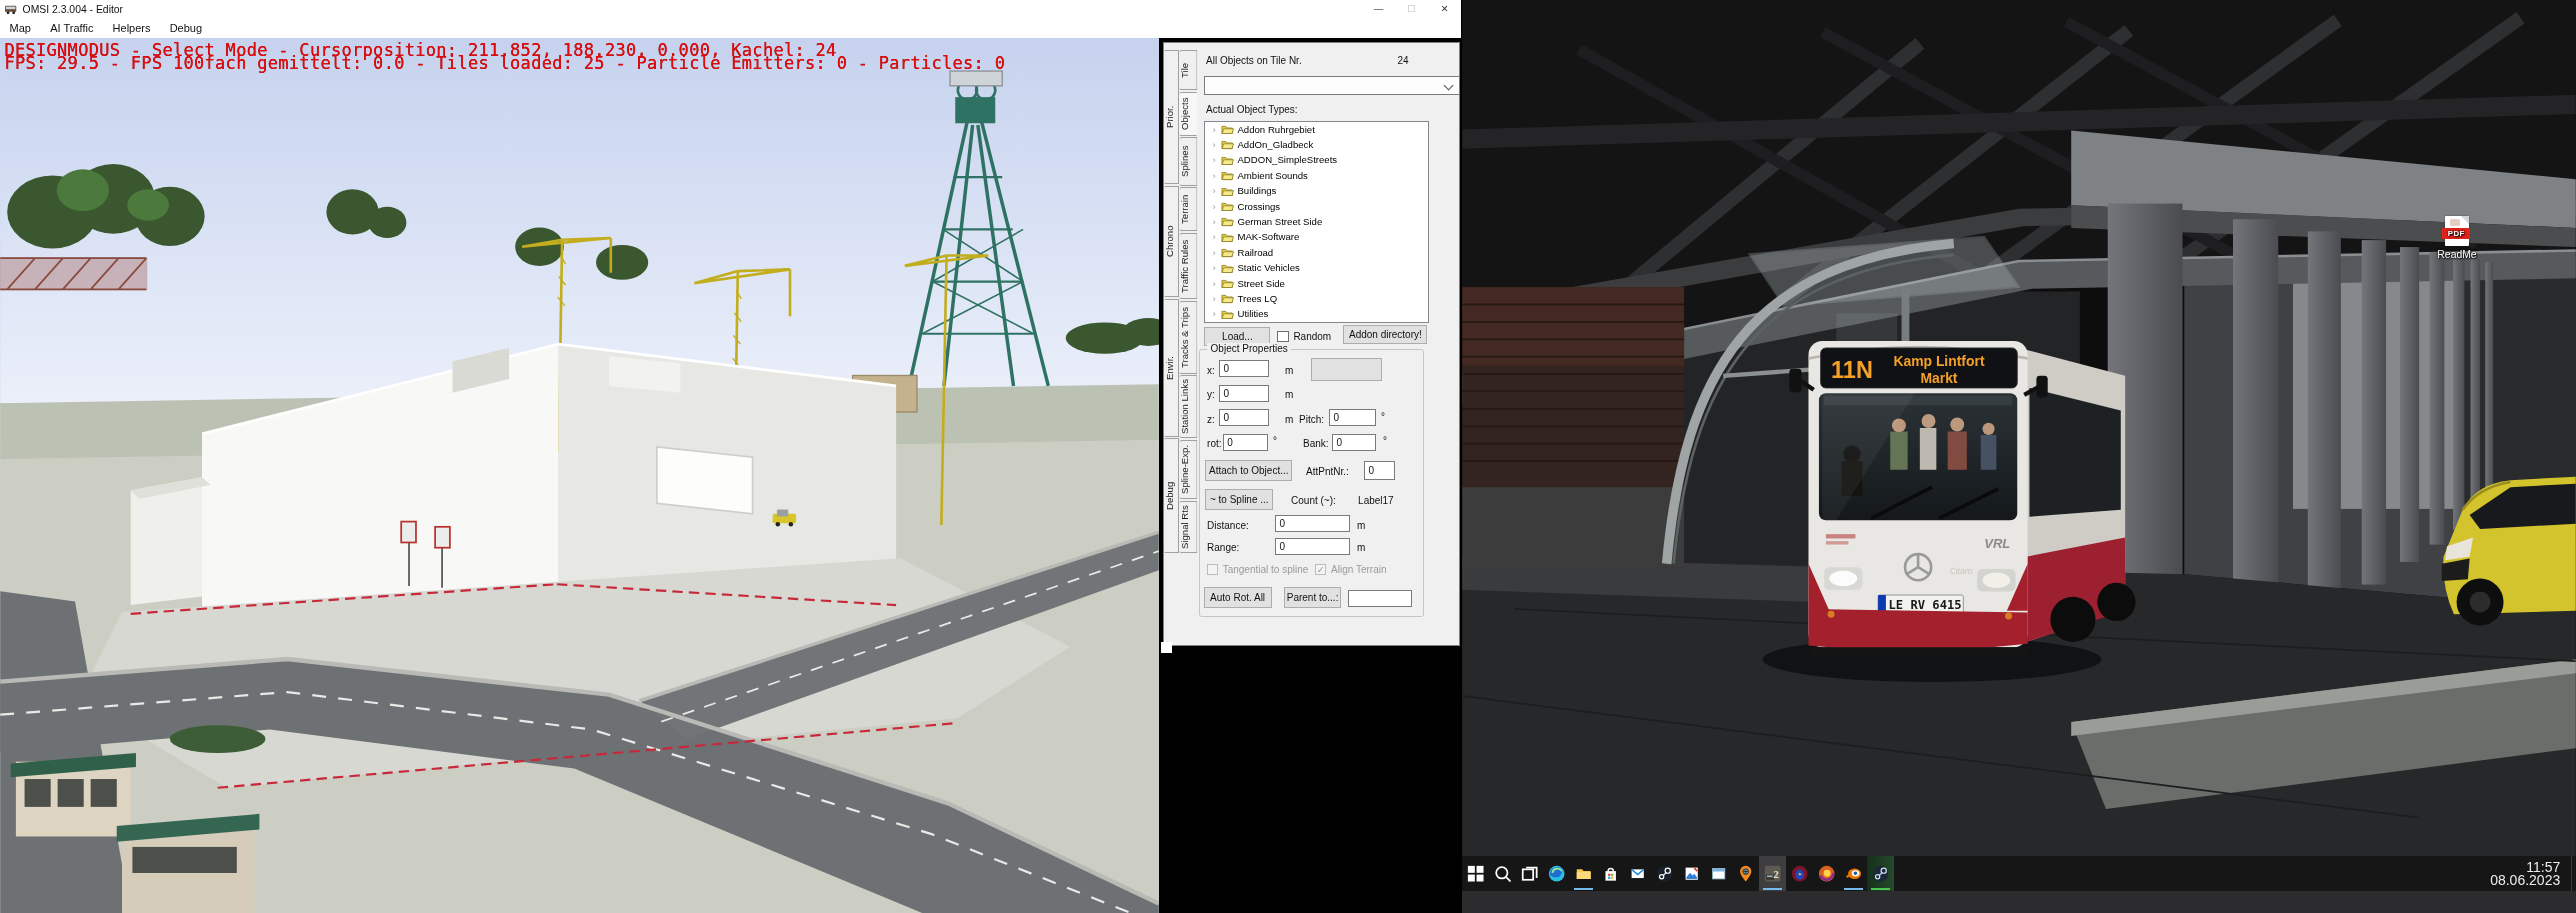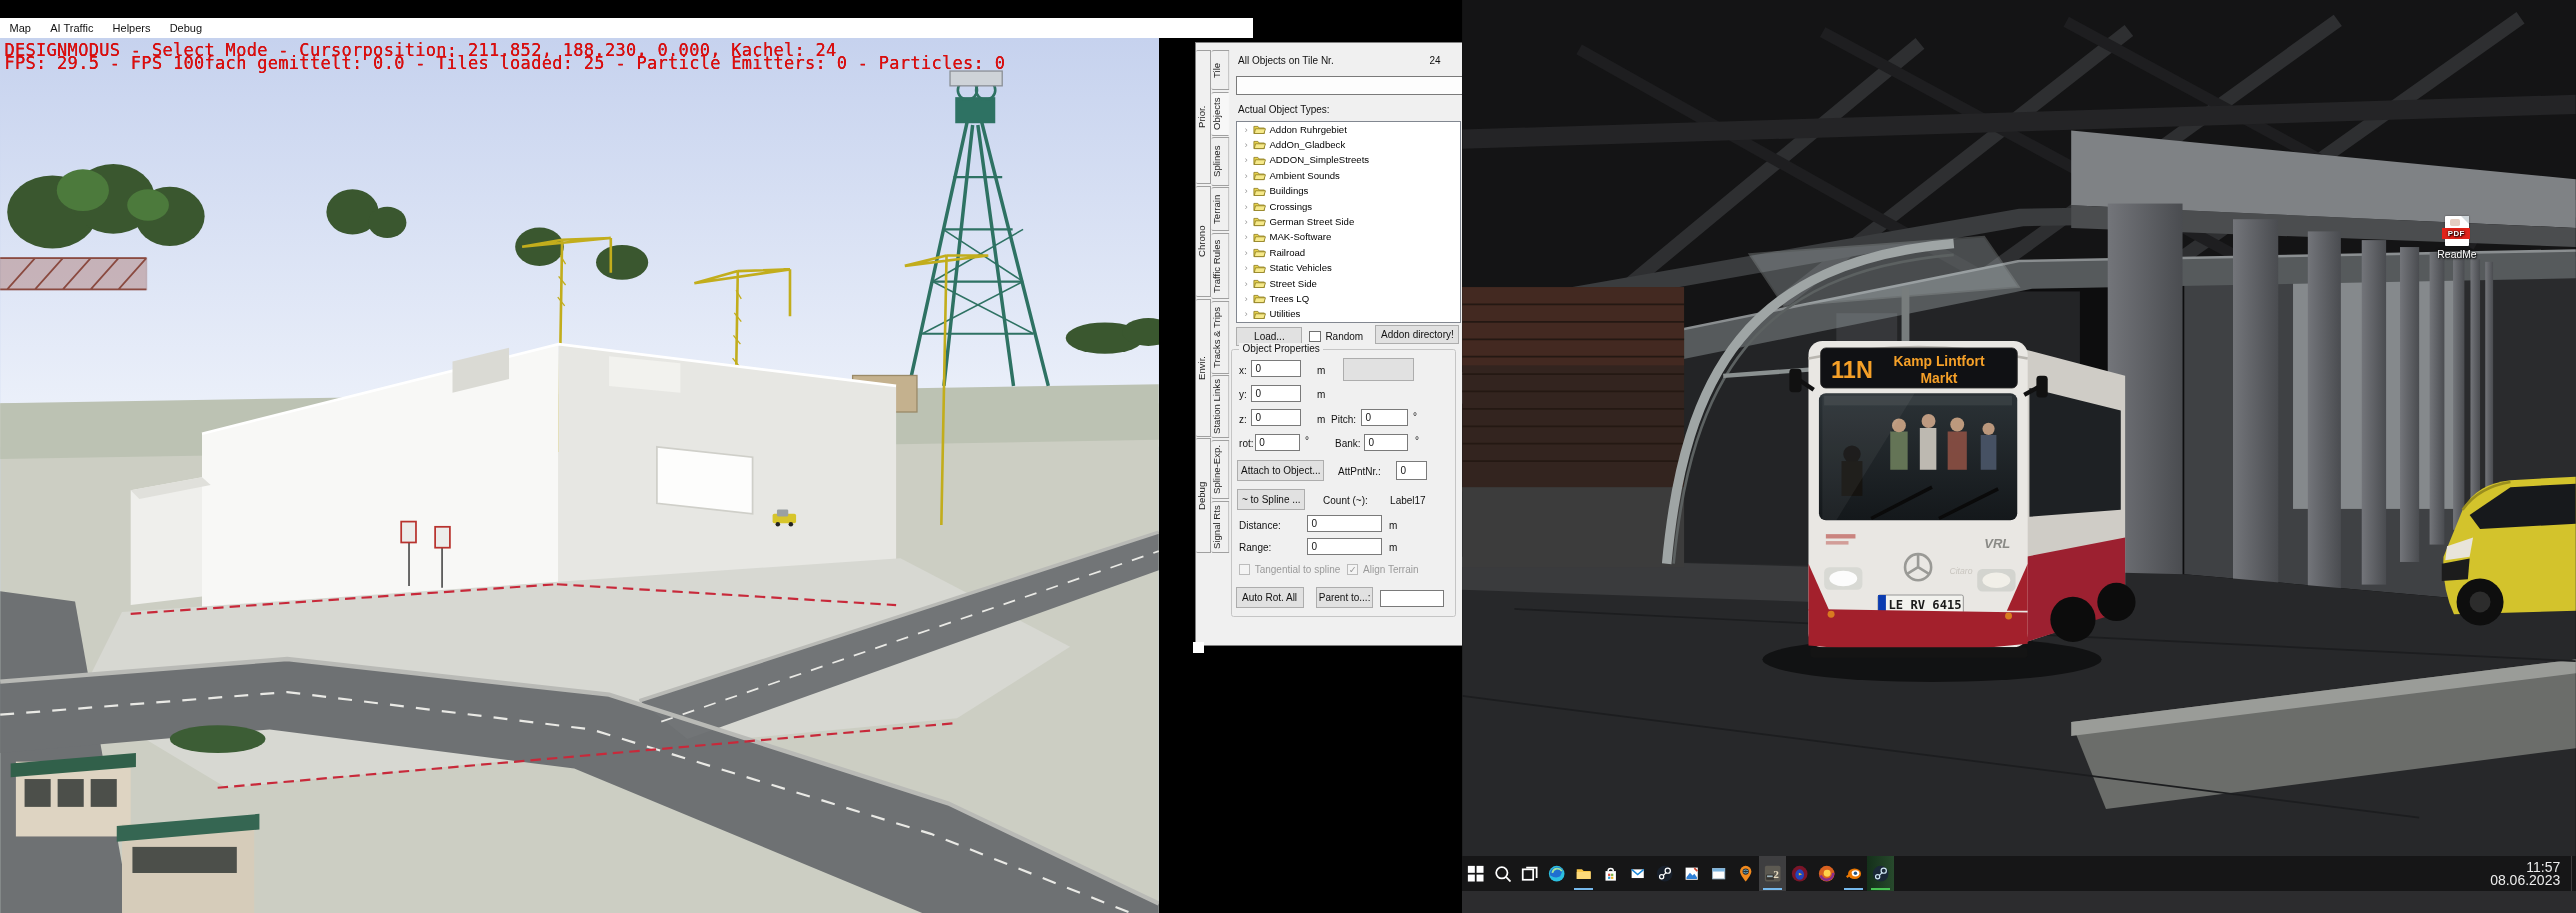--- a/index.html
+++ b/index.html
@@ -5,28 +5,28 @@
   html,body{margin:0;padding:0;background:#000;}
   .screen{position:relative;width:2576px;height:914px;overflow:hidden;font-family:"Liberation Sans",sans-serif;background:#000;}
   
   .editor{position:absolute;left:0;top:0;width:1462px;height:914px;background:#000;border-right:0.9px solid #000;}
   .titlebar{position:absolute;left:0;top:0;width:1461px;height:18.3px;background:#fff;display:flex;align-items:center;border-bottom:0.9px solid #e5e5e5;}
   .titlebar .app-icon{width:13px;height:10.4px;margin:0 4.4px 0 5.2px;}
   .title-text{font-size:10.4px;color:#111;}
   .win-controls{margin-left:auto;display:flex;height:100%;}
   .win-ctl{width:33px;text-align:center;font-size:9.6px;line-height:18.3px;color:#333;}
   .win-ctl.max{color:#b9b9b9;}
-  .menubar{position:absolute;left:0;top:18.3px;width:1253px;height:20px;background:#fff;display:flex;align-items:center;}
+  .menubar{position:absolute;left:0;top:18.3px;width:1461px;height:20px;background:#fff;display:flex;align-items:center;}
   .menu-item{font-size:11px;color:#111;padding:0 9.6px;line-height:20px;}
   
   .viewport{position:absolute;left:0;top:38px;width:1159px;height:875px;overflow:hidden;background:#cbd7f0;}
   .statusline{position:absolute;left:4.4px;font-family:"DejaVu Sans Mono",monospace;font-weight:normal;font-size:17px;color:#e20b0b;white-space:pre;letter-spacing:0.3px;text-shadow:0 0 0 #900;}
   .sl1{top:1.7px;} .sl2{top:15px;}
   
-  .panel-col{position:absolute;left:1159px;top:38px;width:303px;height:875px;background:#000;margin-left:32px;}
+  .panel-col{position:absolute;left:1159px;top:38px;width:303px;height:875px;background:#000;}
   .panel{position:absolute;left:4.4px;top:3.5px;width:297px;height:604px;background:#f0f0f0;border:0.9px solid #808080;box-sizing:border-box;}
   .white-sq{position:absolute;left:1.7px;top:604px;width:11.3px;height:11.3px;background:#fff;}
   .vtabs-outer,.vtabs-inner{position:absolute;top:0;height:100%;}
   .vtabs-outer{left:0;width:15px;}
   .vtabs-inner{left:15px;width:18.3px;}
   .vtab{position:absolute;left:0;width:100%;box-sizing:border-box;background:#f0f0f0;border:0.9px solid #a0a0a0;border-right:none;writing-mode:vertical-rl;transform:rotate(180deg);text-align:center;font-size:9.6px;color:#222;border-radius:0 1.7px 1.7px 0;overflow:hidden;}
   .vtabs-inner .vtab{border-radius:0 2.6px 2.6px 0;}
   .vtab.active{background:#f7f7f7;border-left:0.9px solid #f7f7f7;z-index:2;}
   .pcontent{position:absolute;left:33px;top:0;width:264px;height:100%;font-size:10px;color:#111;}
   .plabel{position:absolute;white-space:nowrap;}
@@ -62,20 +62,34 @@
   .tb-clock{margin-left:auto;padding-right:10.4px;display:flex;flex-direction:column;justify-content:center;align-items:flex-end;color:#ececec;font-size:14px;line-height:12.2px;}
   .show-desktop{width:4.4px;border-left:0.9px solid #3c3c3d;flex:0 0 auto;}
   .bezel-strip{position:absolute;left:1462px;top:891px;width:1114px;height:22.6px;background:#2c2c2e;}
 </style>
 </head>
 <body>
 
 <div class="screen">
 
   <div class="editor">
+    <div class="titlebar">
+      <svg class="app-icon" viewBox="0 0 15 12">
+        <rect x="0" y="2" width="13" height="7" rx="1" fill="#6b4a33"></rect>
+        <rect x="1" y="3" width="11" height="3" fill="#cfd8dd"></rect>
+        <circle cx="3.5" cy="10" r="1.6" fill="#222"></circle>
+          <circle cx="10" cy="10" r="1.6" fill="#222"></circle>
+      </svg>
+      <span class="title-text">OMSI 2.3.004 - Editor</span>
+      <div class="win-controls">
+        <span class="win-ctl">—</span>
+        <span class="win-ctl max">☐</span>
+        <span class="win-ctl">✕</span>
+      </div>
+    </div>
     <div class="menubar">
         <span class="menu-item">Map</span>
         <span class="menu-item">AI Traffic</span>
         <span class="menu-item">Helpers</span>
         <span class="menu-item">Debug</span>
       </div>
 
     <div class="viewport">
       <svg width="1159" height="875" viewBox="0 0 1332 1006">
         <defs>

